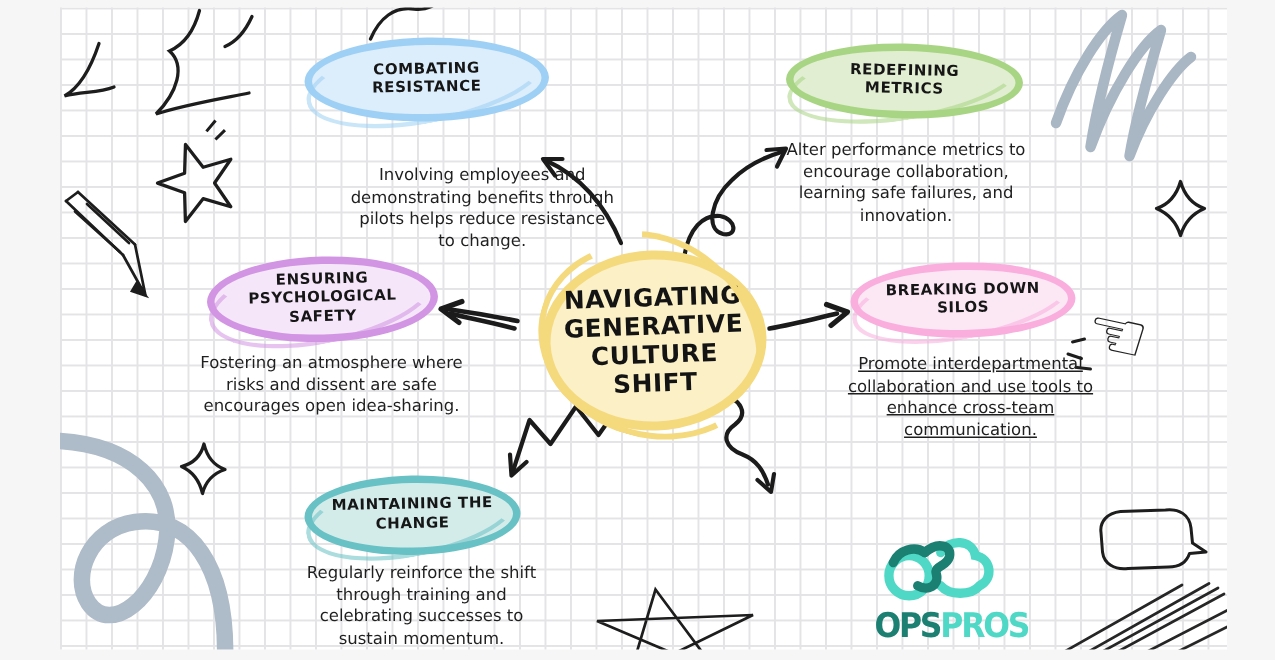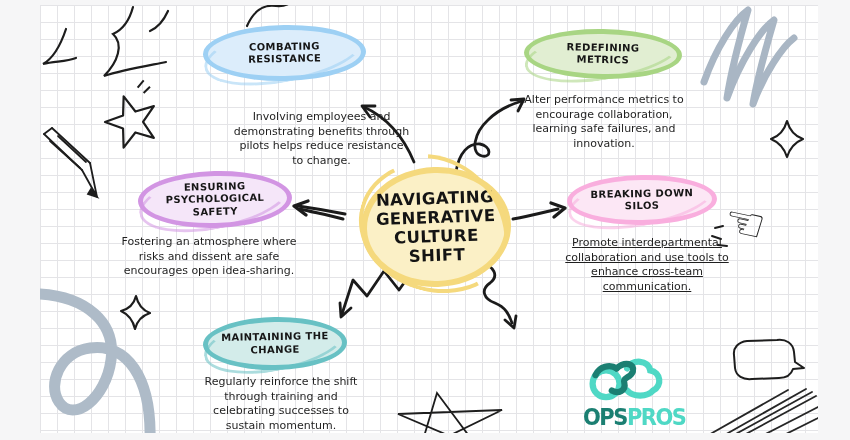--- a/index.html
+++ b/index.html
@@ -65,21 +65,21 @@
     font-weight:bold;font-size:16.5px;line-height:1.16;letter-spacing:.4px;
     color:#141414;text-transform:uppercase;
   }
 
   .desc{
     position:absolute;font-size:11px;line-height:1.33;text-align:center;
     color:#1f1f1f;z-index:3;
   }
   .desc-1{left:200px;top:110px;width:177px;margin-left:33px;}
   .desc-2{left:515px;top:93px;width:178px;}
-  .desc-3{left:118px;top:235px;width:182px;}
+  .desc-3{left:130px;top:235px;width:182px;}
   .desc-4{left:553px;top:236px;width:188px;text-decoration:underline;}
   .desc-5{left:192px;top:375px;width:178px;text-align:center;}
 
   
   .hand{
     position:absolute;left:724px;top:200px;z-index:2;
     font-size:46px;color:#222;line-height:1;
     transform:scaleX(-1) rotate(-12deg);
   }
 

